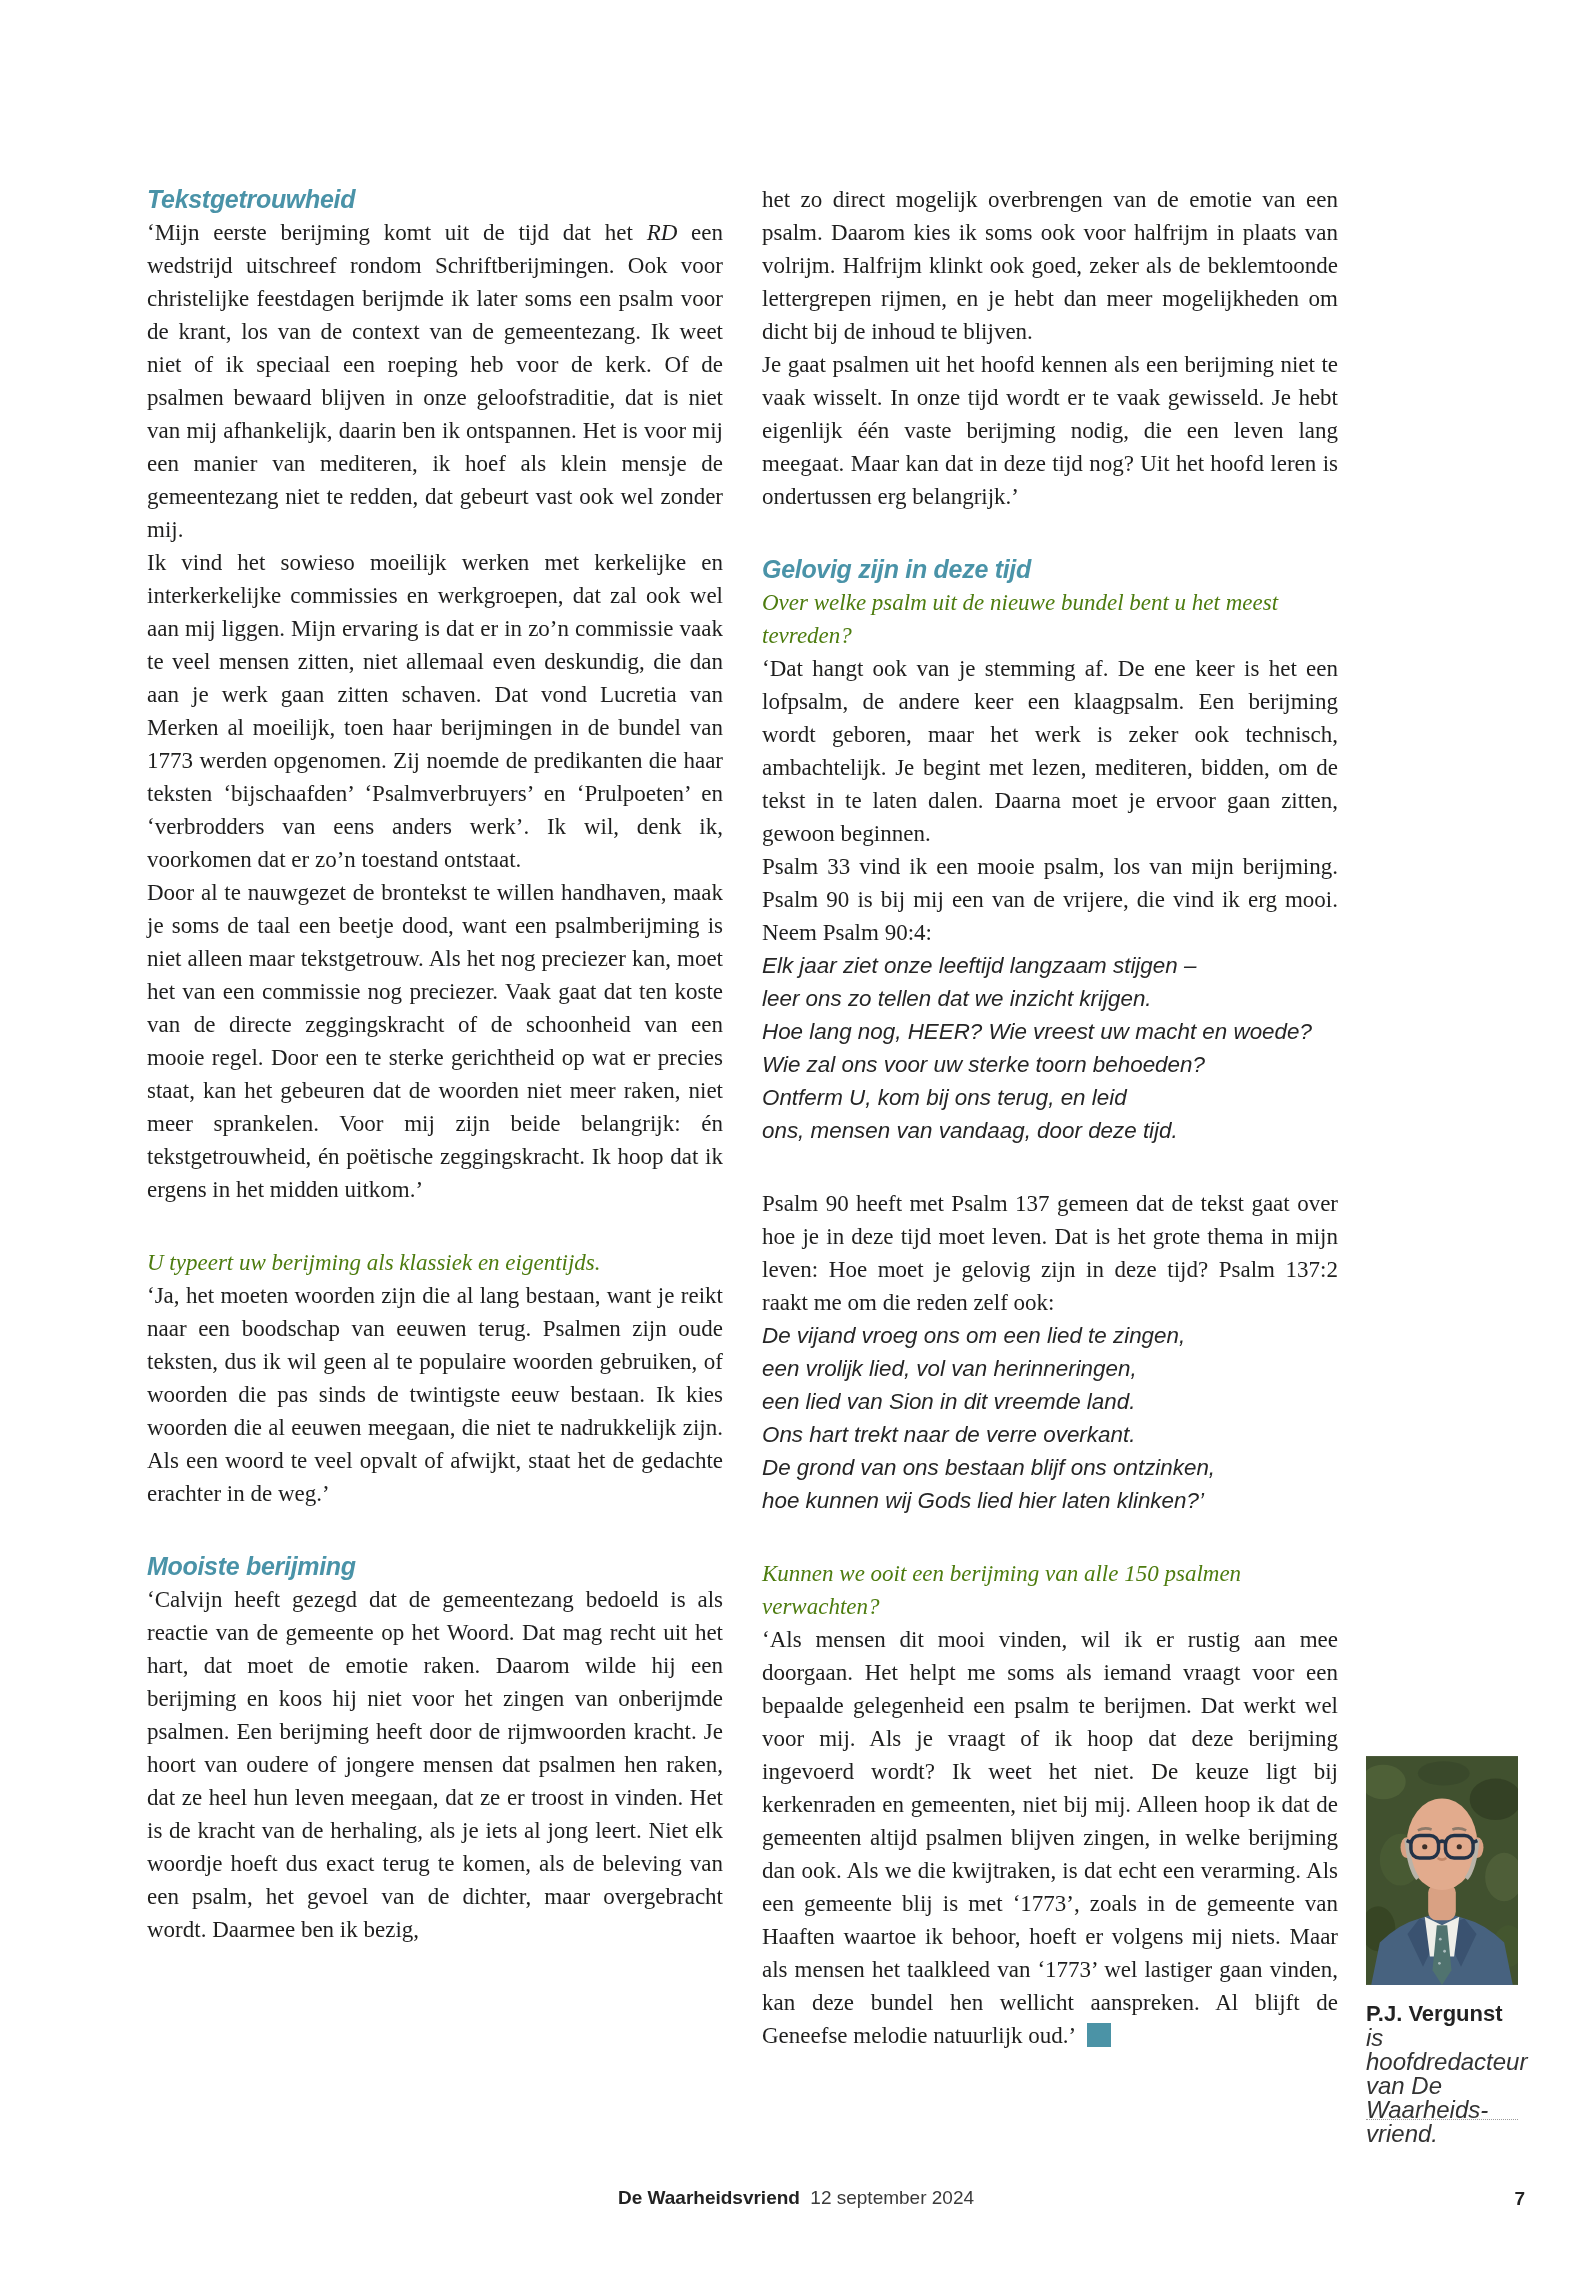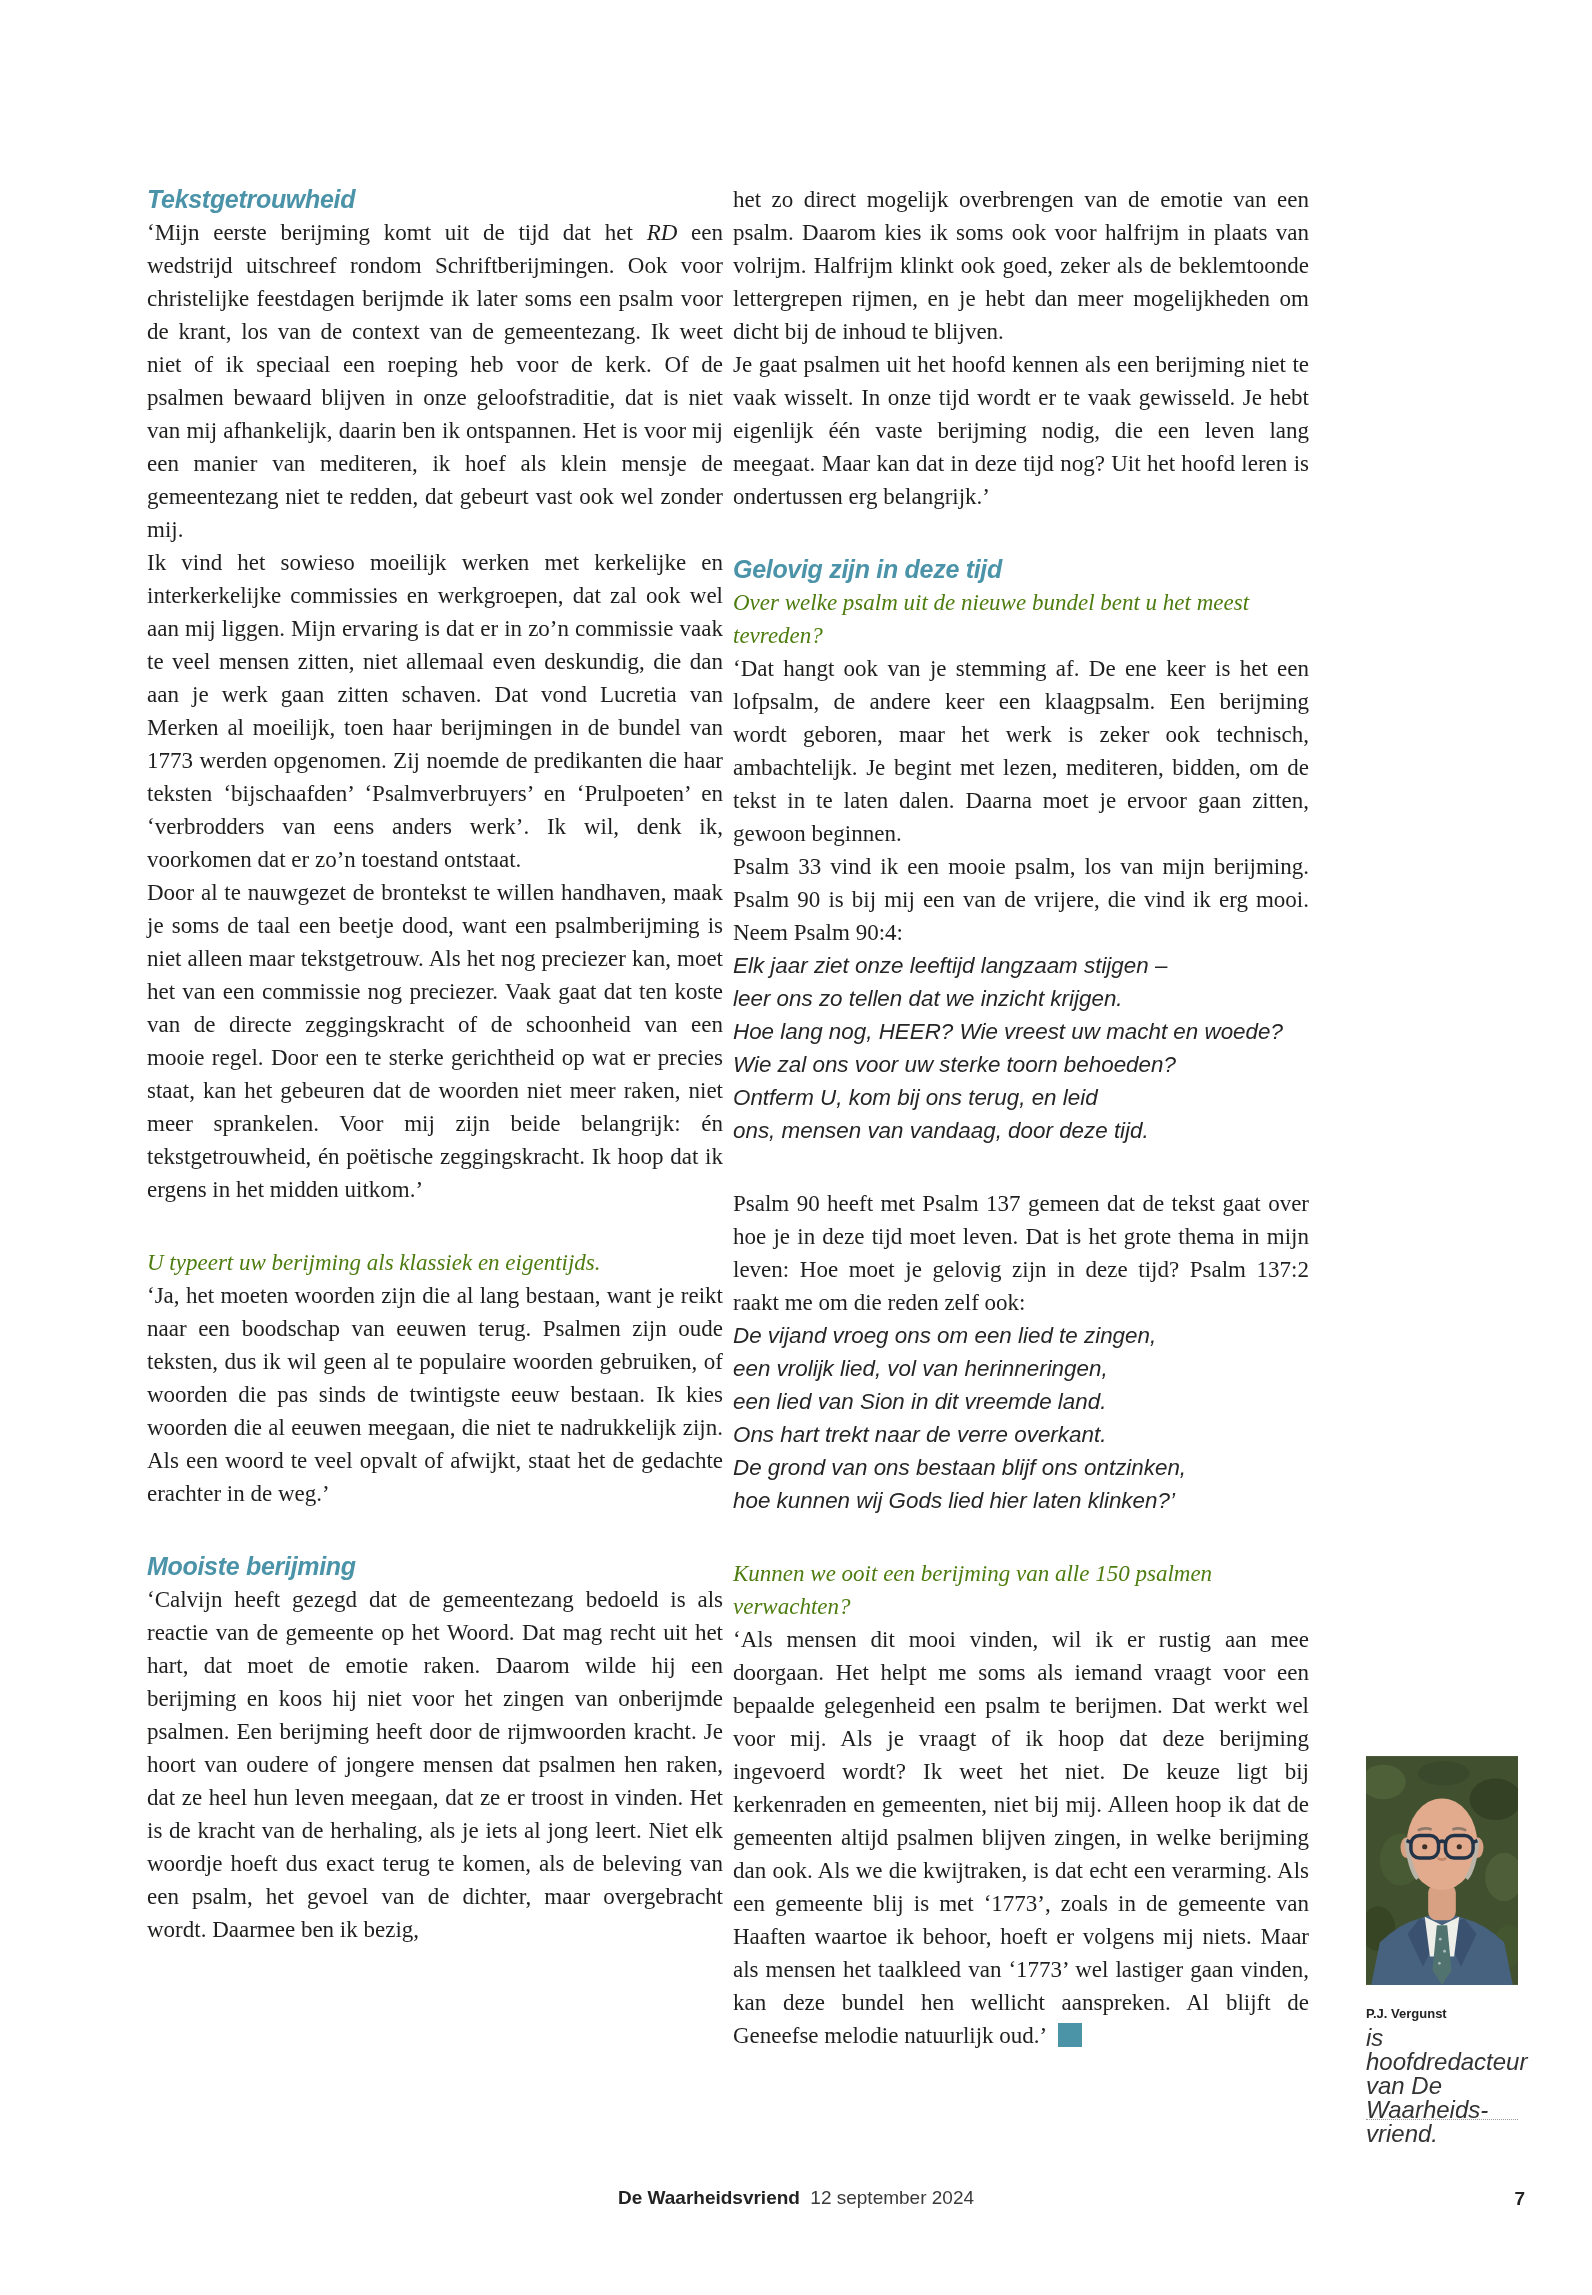--- a/index.html
+++ b/index.html
@@ -1,36 +1,36 @@
 <!DOCTYPE html>
 <html style="font-size:14px"><head>
 <meta charset="utf-8">
 <style>
   html,body{margin:0;padding:0;background:#e9e9e9;}
   .page{position:relative;width:1592px;height:2295px;background:#ffffff;overflow:hidden;
         font-family:"Liberation Serif",serif;color:#1f1f1e;}
   
   .col{position:absolute;top:183px;width:576px;font-size:23px;line-height:33px;}
   .col-left{left:147px;}
-  .col-right{left:733px;}
+  .col-right{left:762px;}
   .col p{margin:0;}
   p.para{text-align:justify;}
   h2.heading{margin:0;font:italic 700 25px/33px "Liberation Sans",sans-serif;
              color:#4a93a8;letter-spacing:-0.3px;}
   p.question{font-style:italic;font-weight:400;color:#4d7c0f;}
   .quote{font:italic 22.4px/33px "Liberation Sans",sans-serif;color:#262626;}
   .gap{height:40px;}
   .ital{font-style:italic;}
   .endsq{display:inline-block;width:24px;height:24px;background:#4b93a6;
          margin-left:10.4px;vertical-align:-3.5px;}
   
   .portrait{position:absolute;left:1366px;top:1756px;width:152px;height:229px;margin:0;padding:0;}
   .caption{position:absolute;left:1366px;top:2002px;width:181px;
            font-family:"Liberation Sans",sans-serif;}
-  .caption-name{font-weight:700;font-size:13px;line-height:24px;color:#222;}
+  .caption-name{font-weight:700;font-size:22px;line-height:24px;color:#222;}
   .caption-role{font-style:italic;font-size:24px;line-height:24px;color:#333;}
   .caption-divider{position:absolute;left:1366px;top:2119px;width:152px;height:0;
                    border-top:1.7px dotted #9a9a9a;}
   
   .footer{position:absolute;left:0;top:2187px;width:100%;text-align:center;
           font-family:"Liberation Sans",sans-serif;font-size:19px;color:#222;}
   .footer .mag{font-weight:700;}
   .footer .date{margin-left:10.4px;color:#3a3a3a;}
   .pagenum{position:absolute;right:67px;top:2187px;font:600 19px/24px "Liberation Sans",sans-serif;color:#222;}
 </style>

